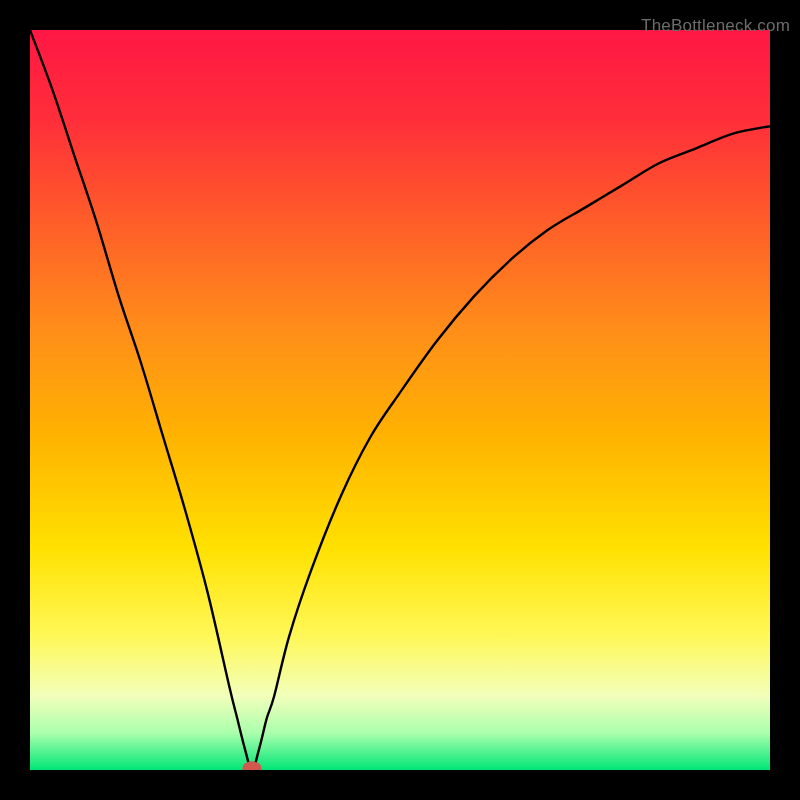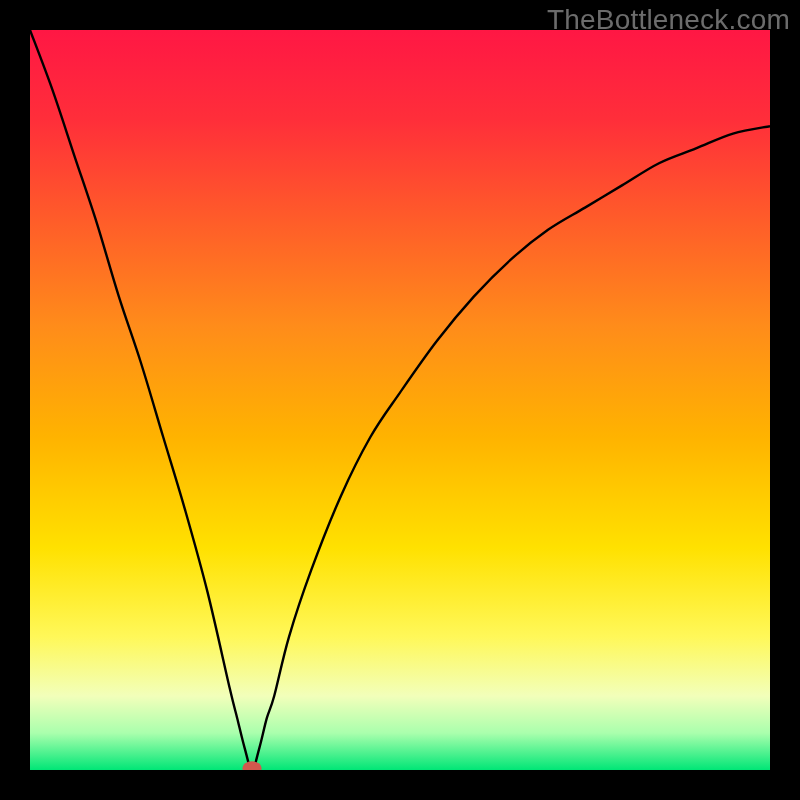--- a/index.html
+++ b/index.html
@@ -22,24 +22,24 @@
   .plot {
     position: absolute;
     left: 30px;
     top: 30px;
     width: 740px;
     height: 740px;
     overflow: hidden;
   }
   .watermark {
     position: absolute;
-    top: 4px;
+    top: 16px;
     right: 10px;
     color: #6c6c6c;
-    font-size: 28px;
+    font-size: 17px;
     letter-spacing: 0.2px;
     font-weight: 500;
     z-index: 10;
     user-select: none;
   }
   svg { display: block; }
 </style>
 </head>
 <body>
 

